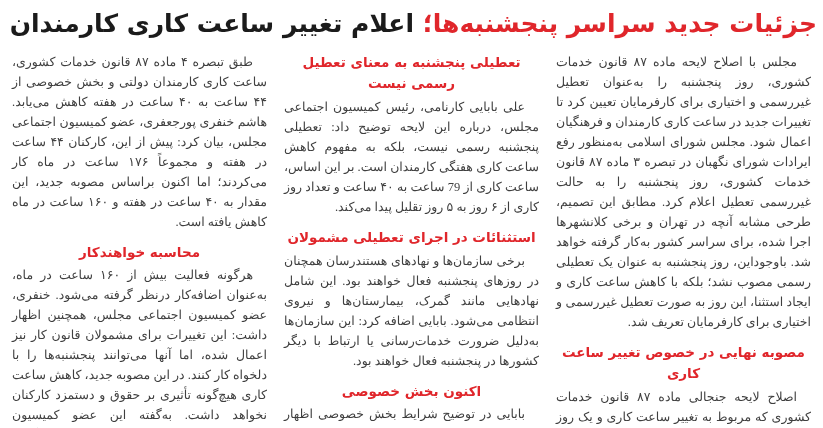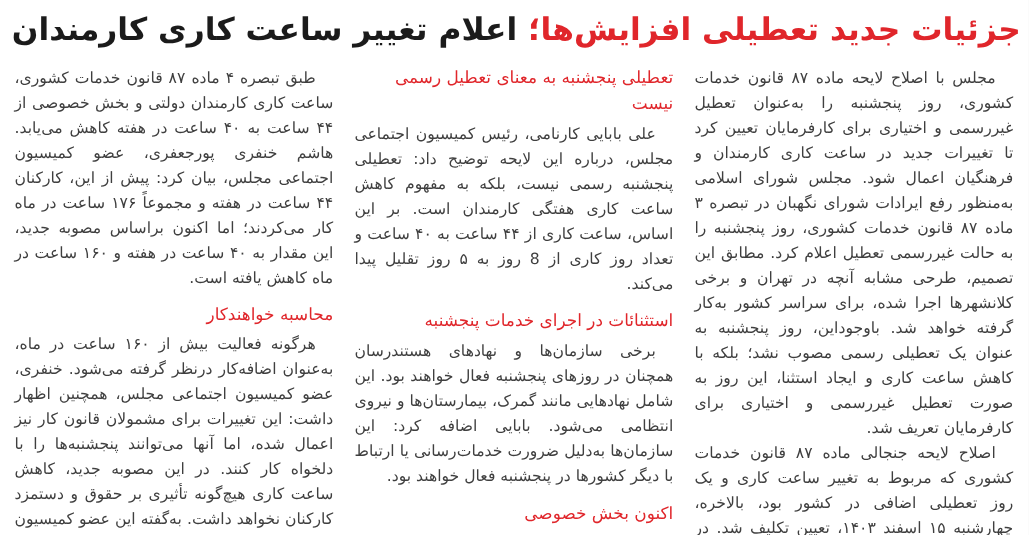--- a/index.html
+++ b/index.html
@@ -49,54 +49,56 @@
     flex:1 1 0;
     min-width:0;
     font-size:12.5px;
     line-height:1.6;
     color:var(--body-text);
     text-align:justify;
   }
   .body-par{
     margin:0;
     text-indent:14px;
+    font-family:Liberation Serif, serif;
   }
   .subhead{
     margin:10px 0 2px 0;
     font-size:13.5px;
-    font-weight:normal;
+    font-weight:bold;
     color:var(--accent-red);
-    text-align:right;
+    text-align:center;
     text-indent:0;
   }
   .col > .subhead:first-child{
     margin-top:0;
   }
 </style>
 </head>
 <body>
 
 <div class="page">
 
   <h1 class="headline">
-    <span class="kicker">جزئیات جدید تعطیلی افزایش‌ها؛</span>
+    <span class="kicker">جزئیات جدید سراسر پنجشنبه‌ها؛</span>
     <span class="main">اعلام تغییر ساعت کاری کارمندان و فرهنگیان</span>
   </h1>
 
   <div class="columns">
 
     <div class="col">
       <p class="body-par">مجلس با اصلاح لایحه ماده ۸۷ قانون خدمات کشوری، روز پنجشنبه را به‌عنوان تعطیل غیررسمی و اختیاری برای کارفرمایان تعیین کرد تا تغییرات جدید در ساعت کاری کارمندان و فرهنگیان اعمال شود. مجلس شورای اسلامی به‌منظور رفع ایرادات شورای نگهبان در تبصره ۳ ماده ۸۷ قانون خدمات کشوری، روز پنجشنبه را به حالت غیررسمی تعطیل اعلام کرد. مطابق این تصمیم، طرحی مشابه آنچه در تهران و برخی کلانشهرها اجرا شده، برای سراسر کشور به‌کار گرفته خواهد شد. باوجوداین، روز پنجشنبه به عنوان یک تعطیلی رسمی مصوب نشد؛ بلکه با کاهش ساعت کاری و ایجاد استثنا، این روز به صورت تعطیل غیررسمی و اختیاری برای کارفرمایان تعریف شد.</p>
+      <h2 class="subhead">مصوبه نهایی در خصوص تغییر ساعت کاری</h2>
       <p class="body-par">اصلاح لایحه جنجالی ماده ۸۷ قانون خدمات کشوری که مربوط به تغییر ساعت کاری و یک روز تعطیلی اضافی در کشور بود، بالاخره، چهارشنبه ۱۵ اسفند ۱۴۰۳، تعیین تکلیف شد. در مجلس دوازدهم، نمایندگان با رفع ایرادات وارده از سوی شورای نگهبان، این لایحه را اصلاح کردند و موارد جدیدی به‌آن‌افزودند.</p>
     </div>
 
     <div class="col">
       <h2 class="subhead">تعطیلی پنجشنبه به معنای تعطیل رسمی نیست</h2>
-      <p class="body-par">علی بابایی کارنامی، رئیس کمیسیون اجتماعی مجلس، درباره این لایحه توضیح داد: تعطیلی پنجشنبه رسمی نیست، بلکه به مفهوم کاهش ساعت کاری هفتگی کارمندان است. بر این اساس، ساعت کاری از ۴۴ ساعت به ۴۰ ساعت و تعداد روز کاری از 8 روز به ۵ روز تقلیل پیدا می‌کند.</p>
-      <h2 class="subhead">استثنائات در اجرای خدمات پنجشنبه</h2>
+      <p class="body-par">علی بابایی کارنامی، رئیس کمیسیون اجتماعی مجلس، درباره این لایحه توضیح داد: تعطیلی پنجشنبه رسمی نیست، بلکه به مفهوم کاهش ساعت کاری هفتگی کارمندان است. بر این اساس، ساعت کاری از 79 ساعت به ۴۰ ساعت و تعداد روز کاری از ۶ روز به ۵ روز تقلیل پیدا می‌کند.</p>
+      <h2 class="subhead">استثنائات در اجرای تعطیلی مشمولان</h2>
       <p class="body-par">برخی سازمان‌ها و نهادهای هستند‌رسان همچنان در روزهای پنجشنبه فعال خواهند بود. این شامل نهادهایی مانند گمرک، بیمارستان‌ها و نیروی انتظامی می‌شود. بابایی اضافه کرد: این سازمان‌ها به‌دلیل ضرورت خدمات‌رسانی یا ارتباط با دیگر کشورها در پنجشنبه فعال خواهند بود.</p>
       <h2 class="subhead">اکنون بخش خصوصی</h2>
       <p class="body-par">بابایی در توضیح شرایط بخش خصوصی اظهار داشت: بخش خصوصی و افراد مشمول قانون کار نیز باید به ۴۰ ساعت کار در هفته برسند؛ اما تقسیم‌بندی روزهای کاری همچنان به اختیار کارفرما باقی می‌ماند و می‌توانند پنجشنبه را کار کنند.</p>
     </div>
 
     <div class="col">
       <p class="body-par">طبق تبصره ۴ ماده ۸۷ قانون خدمات کشوری، ساعت کاری کارمندان دولتی و بخش خصوصی از ۴۴ ساعت به ۴۰ ساعت در هفته کاهش می‌یابد. هاشم خنفری پورجعفری، عضو کمیسیون اجتماعی مجلس، بیان کرد: پیش از این، کارکنان ۴۴ ساعت در هفته و مجموعاً ۱۷۶ ساعت در ماه کار می‌کردند؛ اما اکنون براساس مصوبه جدید، این مقدار به ۴۰ ساعت در هفته و ۱۶۰ ساعت در ماه کاهش یافته است.</p>
       <h2 class="subhead">محاسبه خواهند‌کار</h2>
       <p class="body-par">هرگونه فعالیت بیش از ۱۶۰ ساعت در ماه، به‌عنوان اضافه‌کار درنظر گرفته می‌شود. خنفری، عضو کمیسیون اجتماعی مجلس، همچنین اظهار داشت: این تغییرات برای مشمولان قانون کار نیز اعمال شده، اما آنها می‌توانند پنجشنبه‌ها را با دلخواه کار کنند. در این مصوبه جدید، کاهش ساعت کاری هیچ‌گونه تأثیری بر حقوق و دستمزد کارکنان نخواهد داشت. به‌گفته این عضو کمیسیون اجتماعی، این اقدام برای حمایت از قشر کارگران و افزایش ساعت اضافه‌کار آنها طراحی شده است و کارفرماها ملزم هستند حقوق و مزایای کامل را به کارکنان پرداخت کنند.</p>
     </div>

